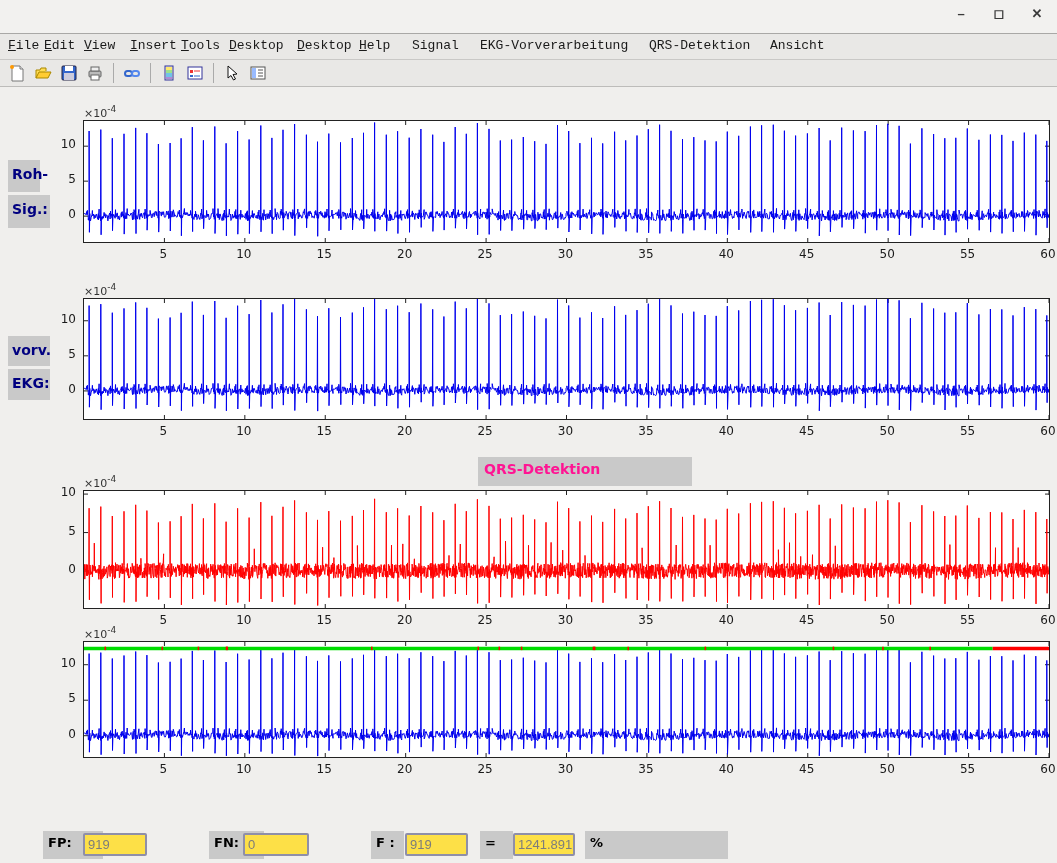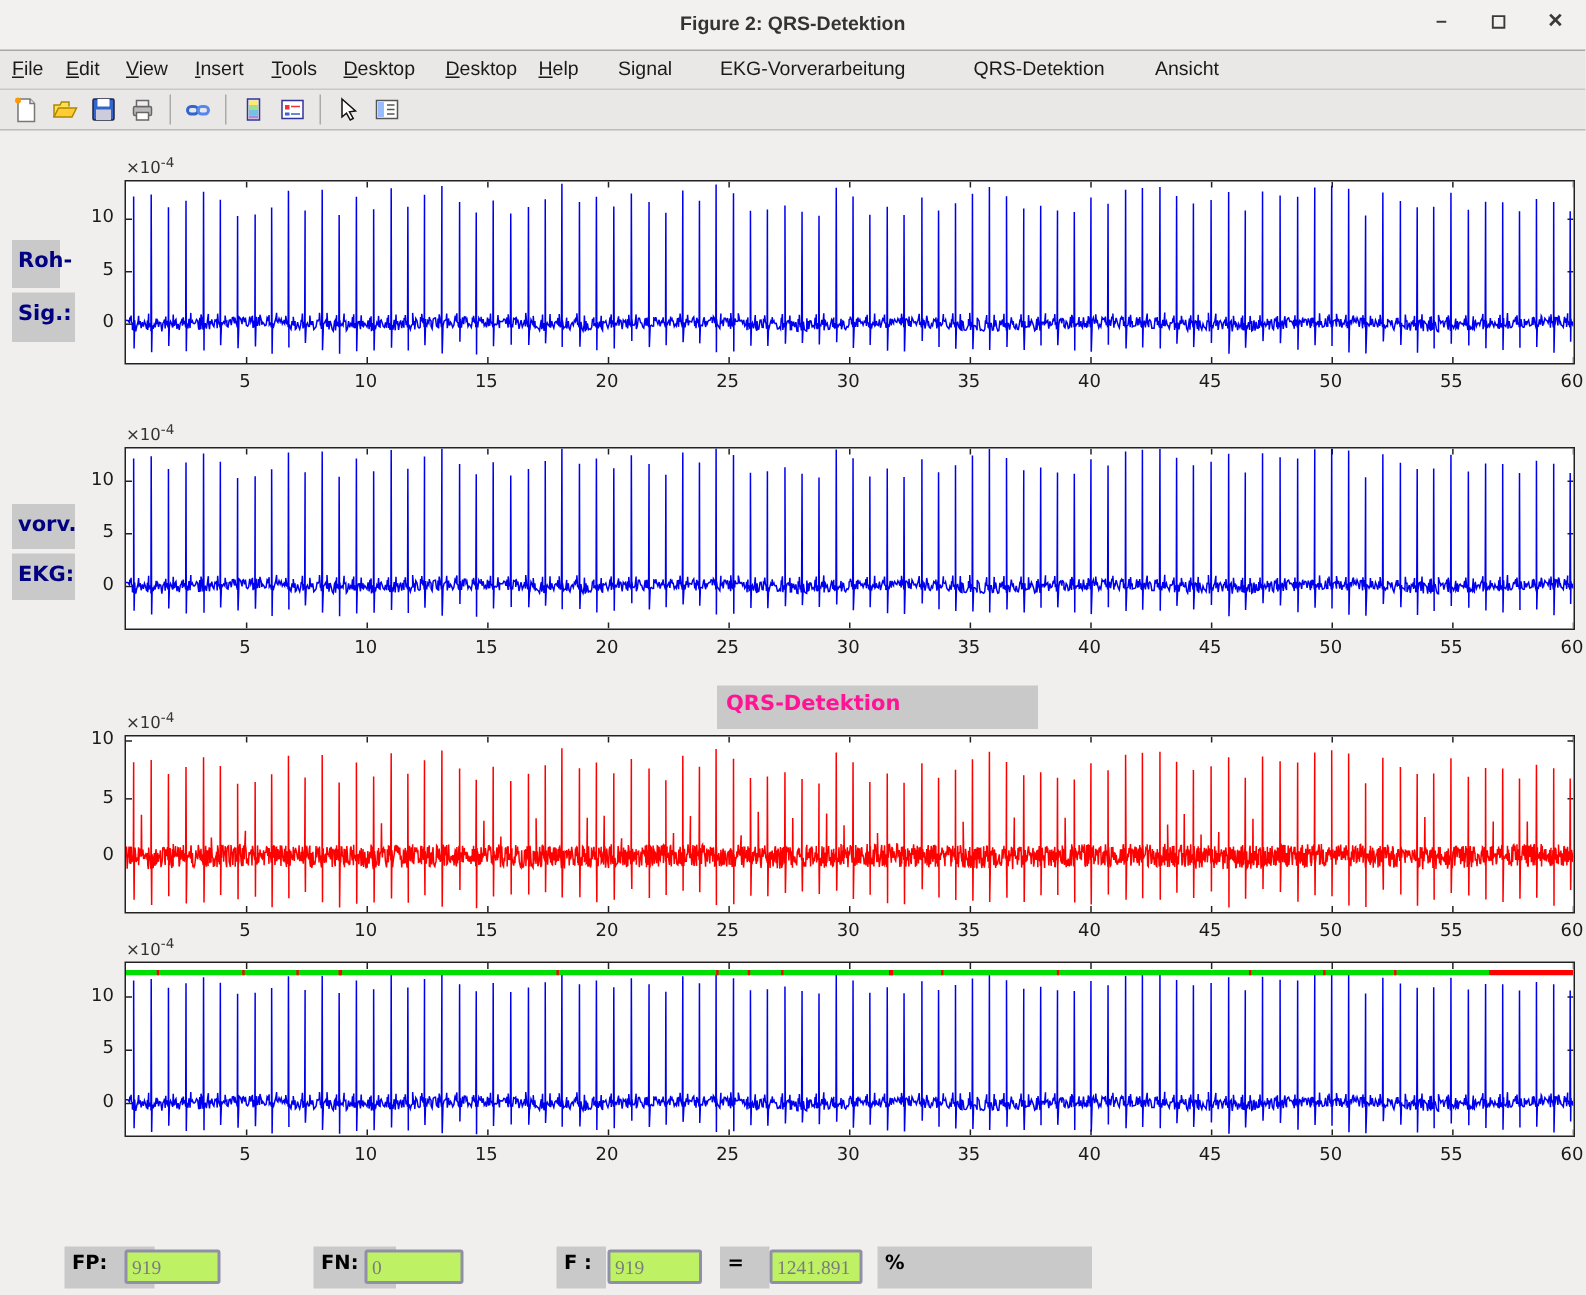--- a/index.html
+++ b/index.html
@@ -8,21 +8,21 @@
   
   .titlebar{position:absolute;left:0;top:0;width:1057px;height:33px;background:#f2f1ef;
             border-bottom:1px solid #a9a8a6;}
   .title{position:absolute;left:0;right:0;top:8px;text-align:center;font-size:13px;
          font-weight:bold;color:#333;}
   .winbtns{position:absolute;right:12px;top:6px;display:flex;gap:22px;color:#3a3a3a;
            font-size:13px;font-weight:bold;}
   .winbtn{width:16px;text-align:center;cursor:default;}
   .menubar{position:absolute;left:0;top:34px;width:1057px;height:25px;background:#e9e8e6;
            border-bottom:1px solid #c9c8c6;}
-  .menu-item{position:absolute;top:4px;display:inline-block;font-size:13px;color:#1a1a1a;}
+  .menu-item{position:absolute;top:4px;display:inline-block;font-size:13px;color:#1a1a1a;font-family:Liberation Mono, monospace;}
   .menu-item.mnemonic::first-letter{text-decoration:underline;}
   .toolbar{position:absolute;left:0;top:60px;width:1057px;height:26px;background:#e9e8e6;
            border-bottom:1px solid #bdbcba;display:flex;align-items:center;padding-left:4px;}
   .tbtn{width:20px;height:20px;margin:0 3px;display:flex;align-items:center;justify-content:center;}
   .tbtn svg{width:18px;height:18px;}
   .tsep{width:1px;height:20px;background:#aaa;margin:0 5px;}
   
   .uilabel{position:absolute;background:#c9c9c9;color:#000080;font-weight:bold;font-size:14px;
            font-family:"DejaVu Sans",sans-serif;padding:6px 0 0 4px;box-sizing:border-box;}
   .qrs-title{position:absolute;left:478px;top:457px;width:214px;height:29px;background:#c9c9c9;
@@ -32,29 +32,28 @@
   .axes svg{position:absolute;left:0;top:0;}
   .xtick{position:absolute;width:30px;text-align:center;font-size:12px;color:#1a1a1a;
          font-family:"DejaVu Sans",sans-serif;}
   .ytick{position:absolute;width:30px;text-align:right;font-size:12px;color:#1a1a1a;
          font-family:"DejaVu Sans",sans-serif;}
   .exp{position:absolute;font-size:11px;color:#333;font-family:"DejaVu Sans",sans-serif;}
   .exp sup{font-size:9px;}
   
   .statbox{position:absolute;background:#c9c9c9;color:#000;font-size:13px;
            font-family:"DejaVu Sans",sans-serif;padding:4px 0 0 5px;box-sizing:border-box;font-weight:bold;}
-  .statfield{position:absolute;background:#bef264;border:2px solid #8f8fa8;border-radius:2px;
-             color:#7c7c7c;font-size:13px;font-family:Liberation Serif, serif;padding:0 0 0 3px;
+  .statfield{position:absolute;background:#fde047;border:2px solid #8f8fa8;border-radius:2px;
+             color:#7c7c7c;font-size:13px;font-family:Liberation Sans, sans-serif;padding:0 0 0 3px;
              box-sizing:border-box;outline:none;}
 </style>
 </head>
 <body>
 
 <div class="titlebar">
-  <div class="title">Figure 2: QRS-Detektion</div>
   <div class="winbtns">
     <span class="winbtn"><span>–</span></span>
     <span class="winbtn"><span>◻</span></span>
     <span class="winbtn"><span>✕</span></span>
   </div>
 </div>
 
 <div class="menubar">
     <span class="menu-item mnemonic" style="left: 8px;">File</span>
     <span class="menu-item mnemonic" style="left: 44px;">Edit</span>

